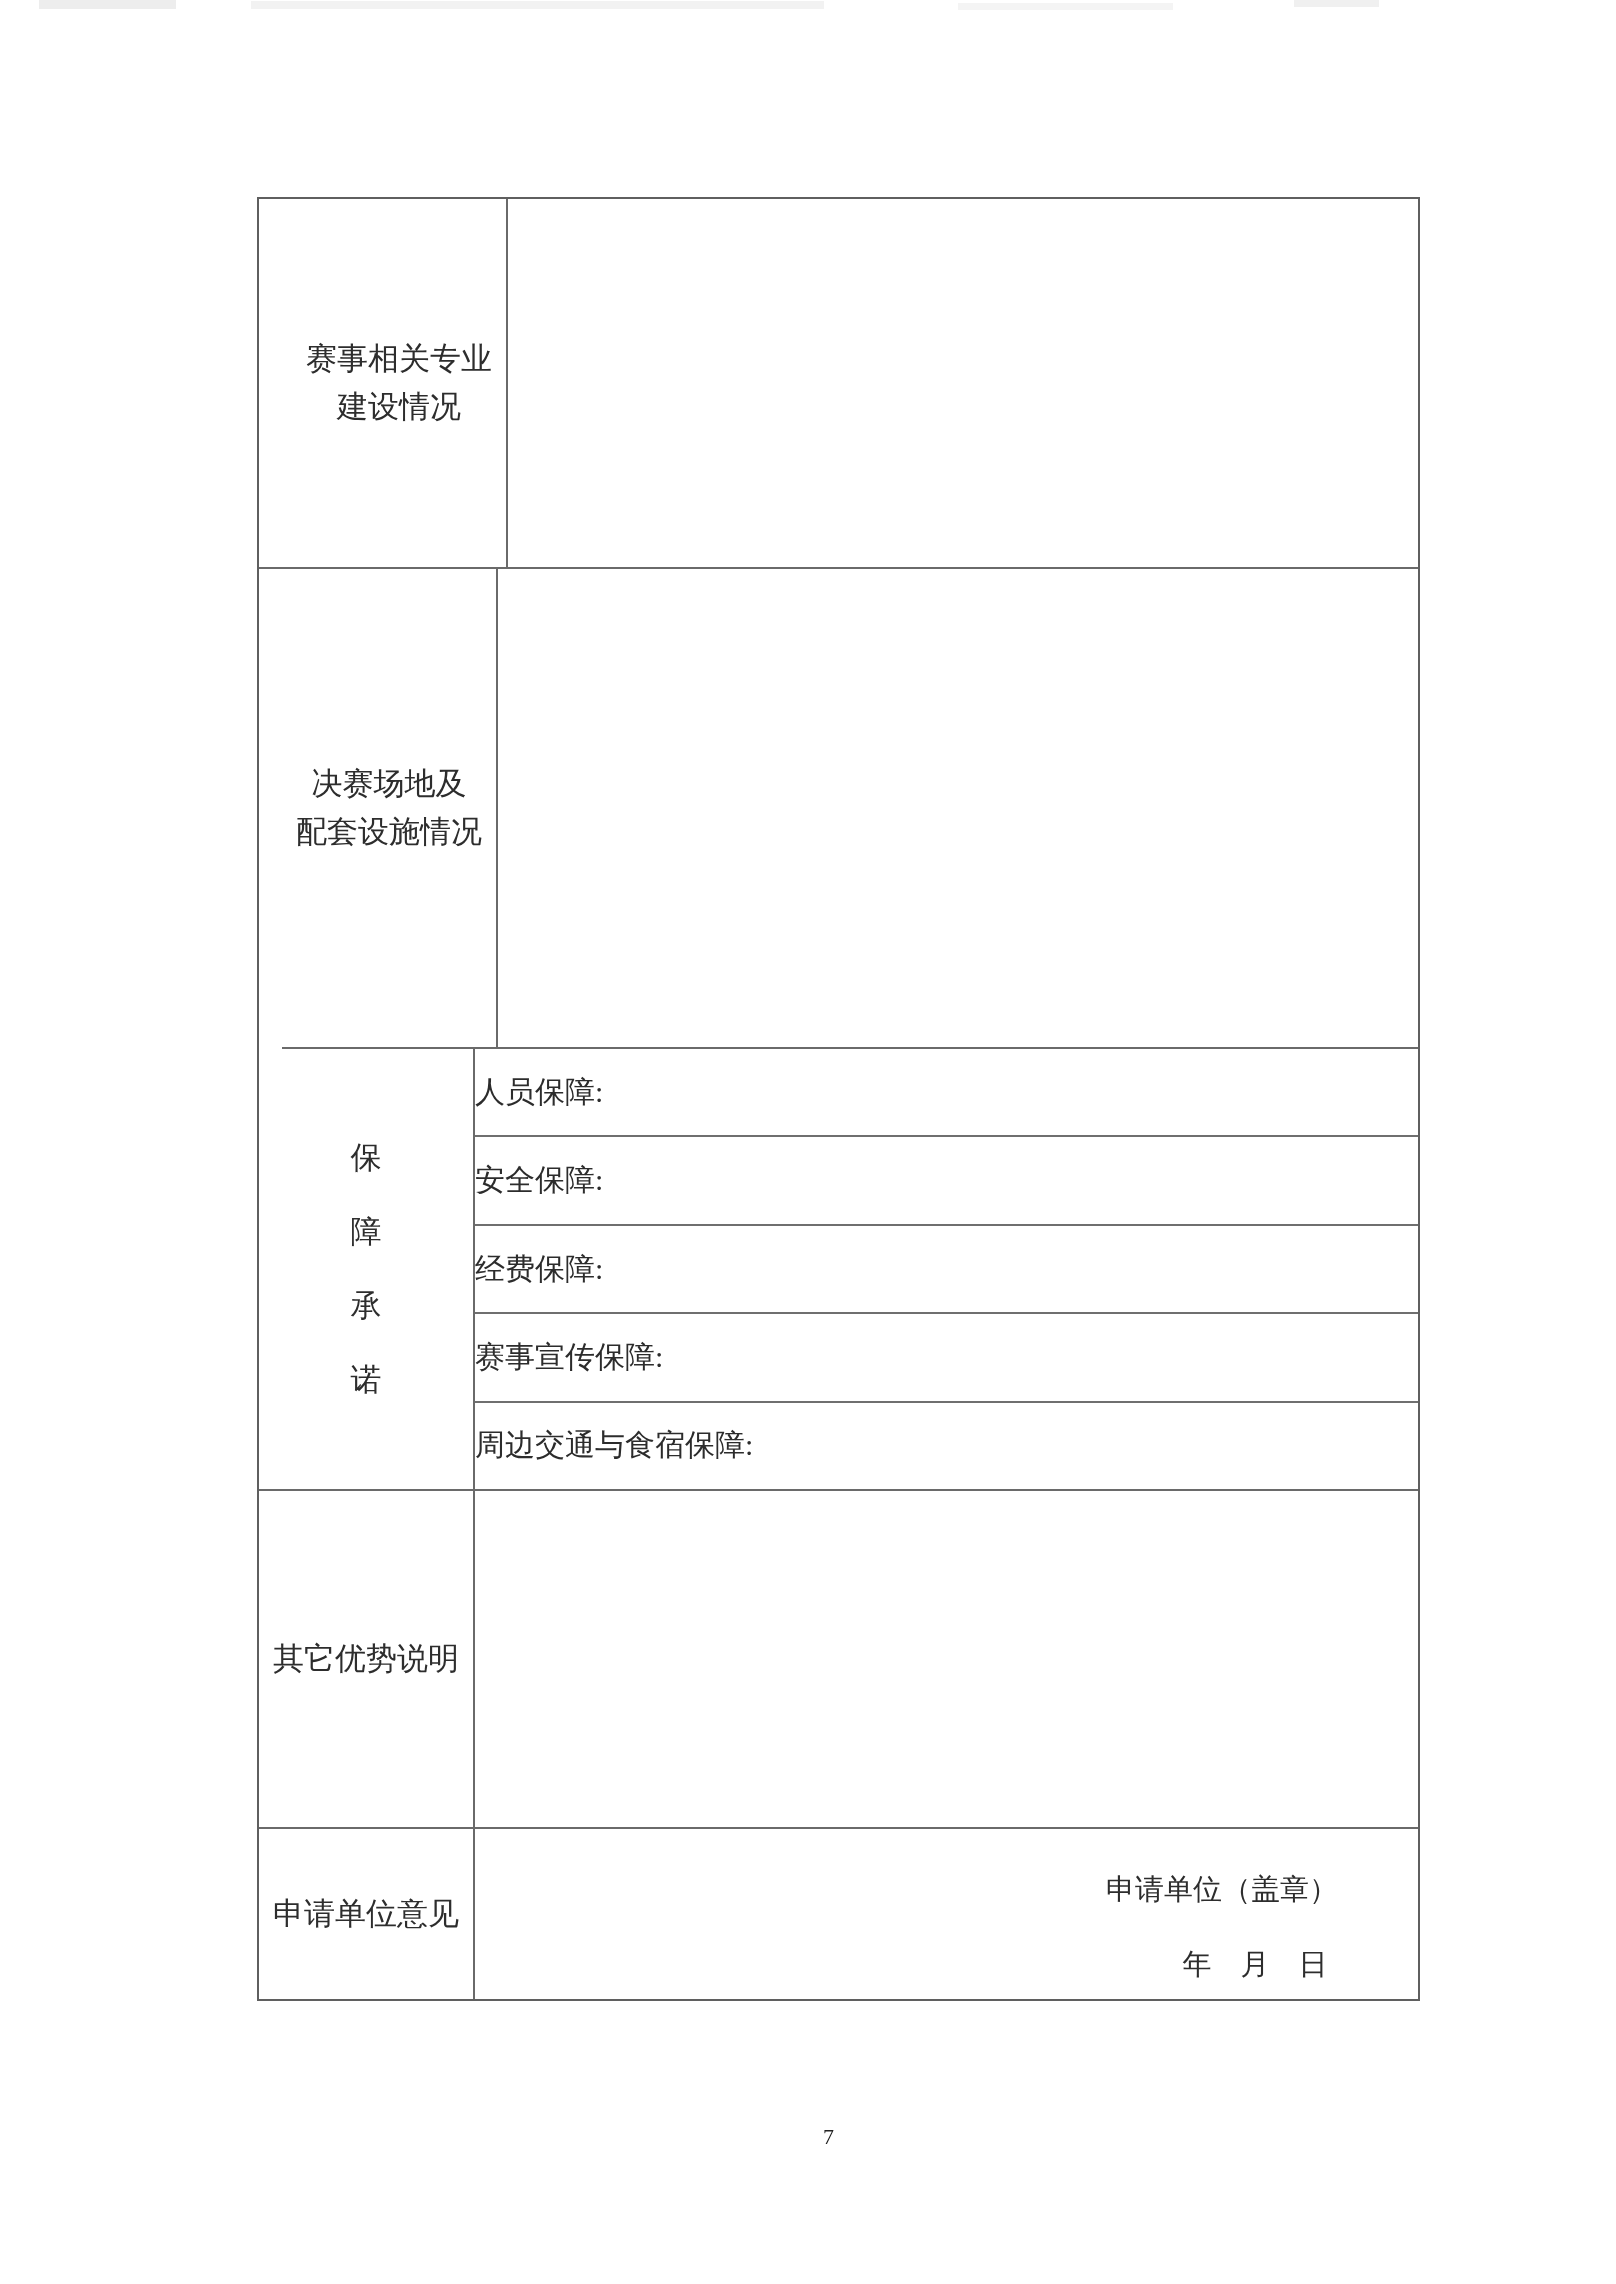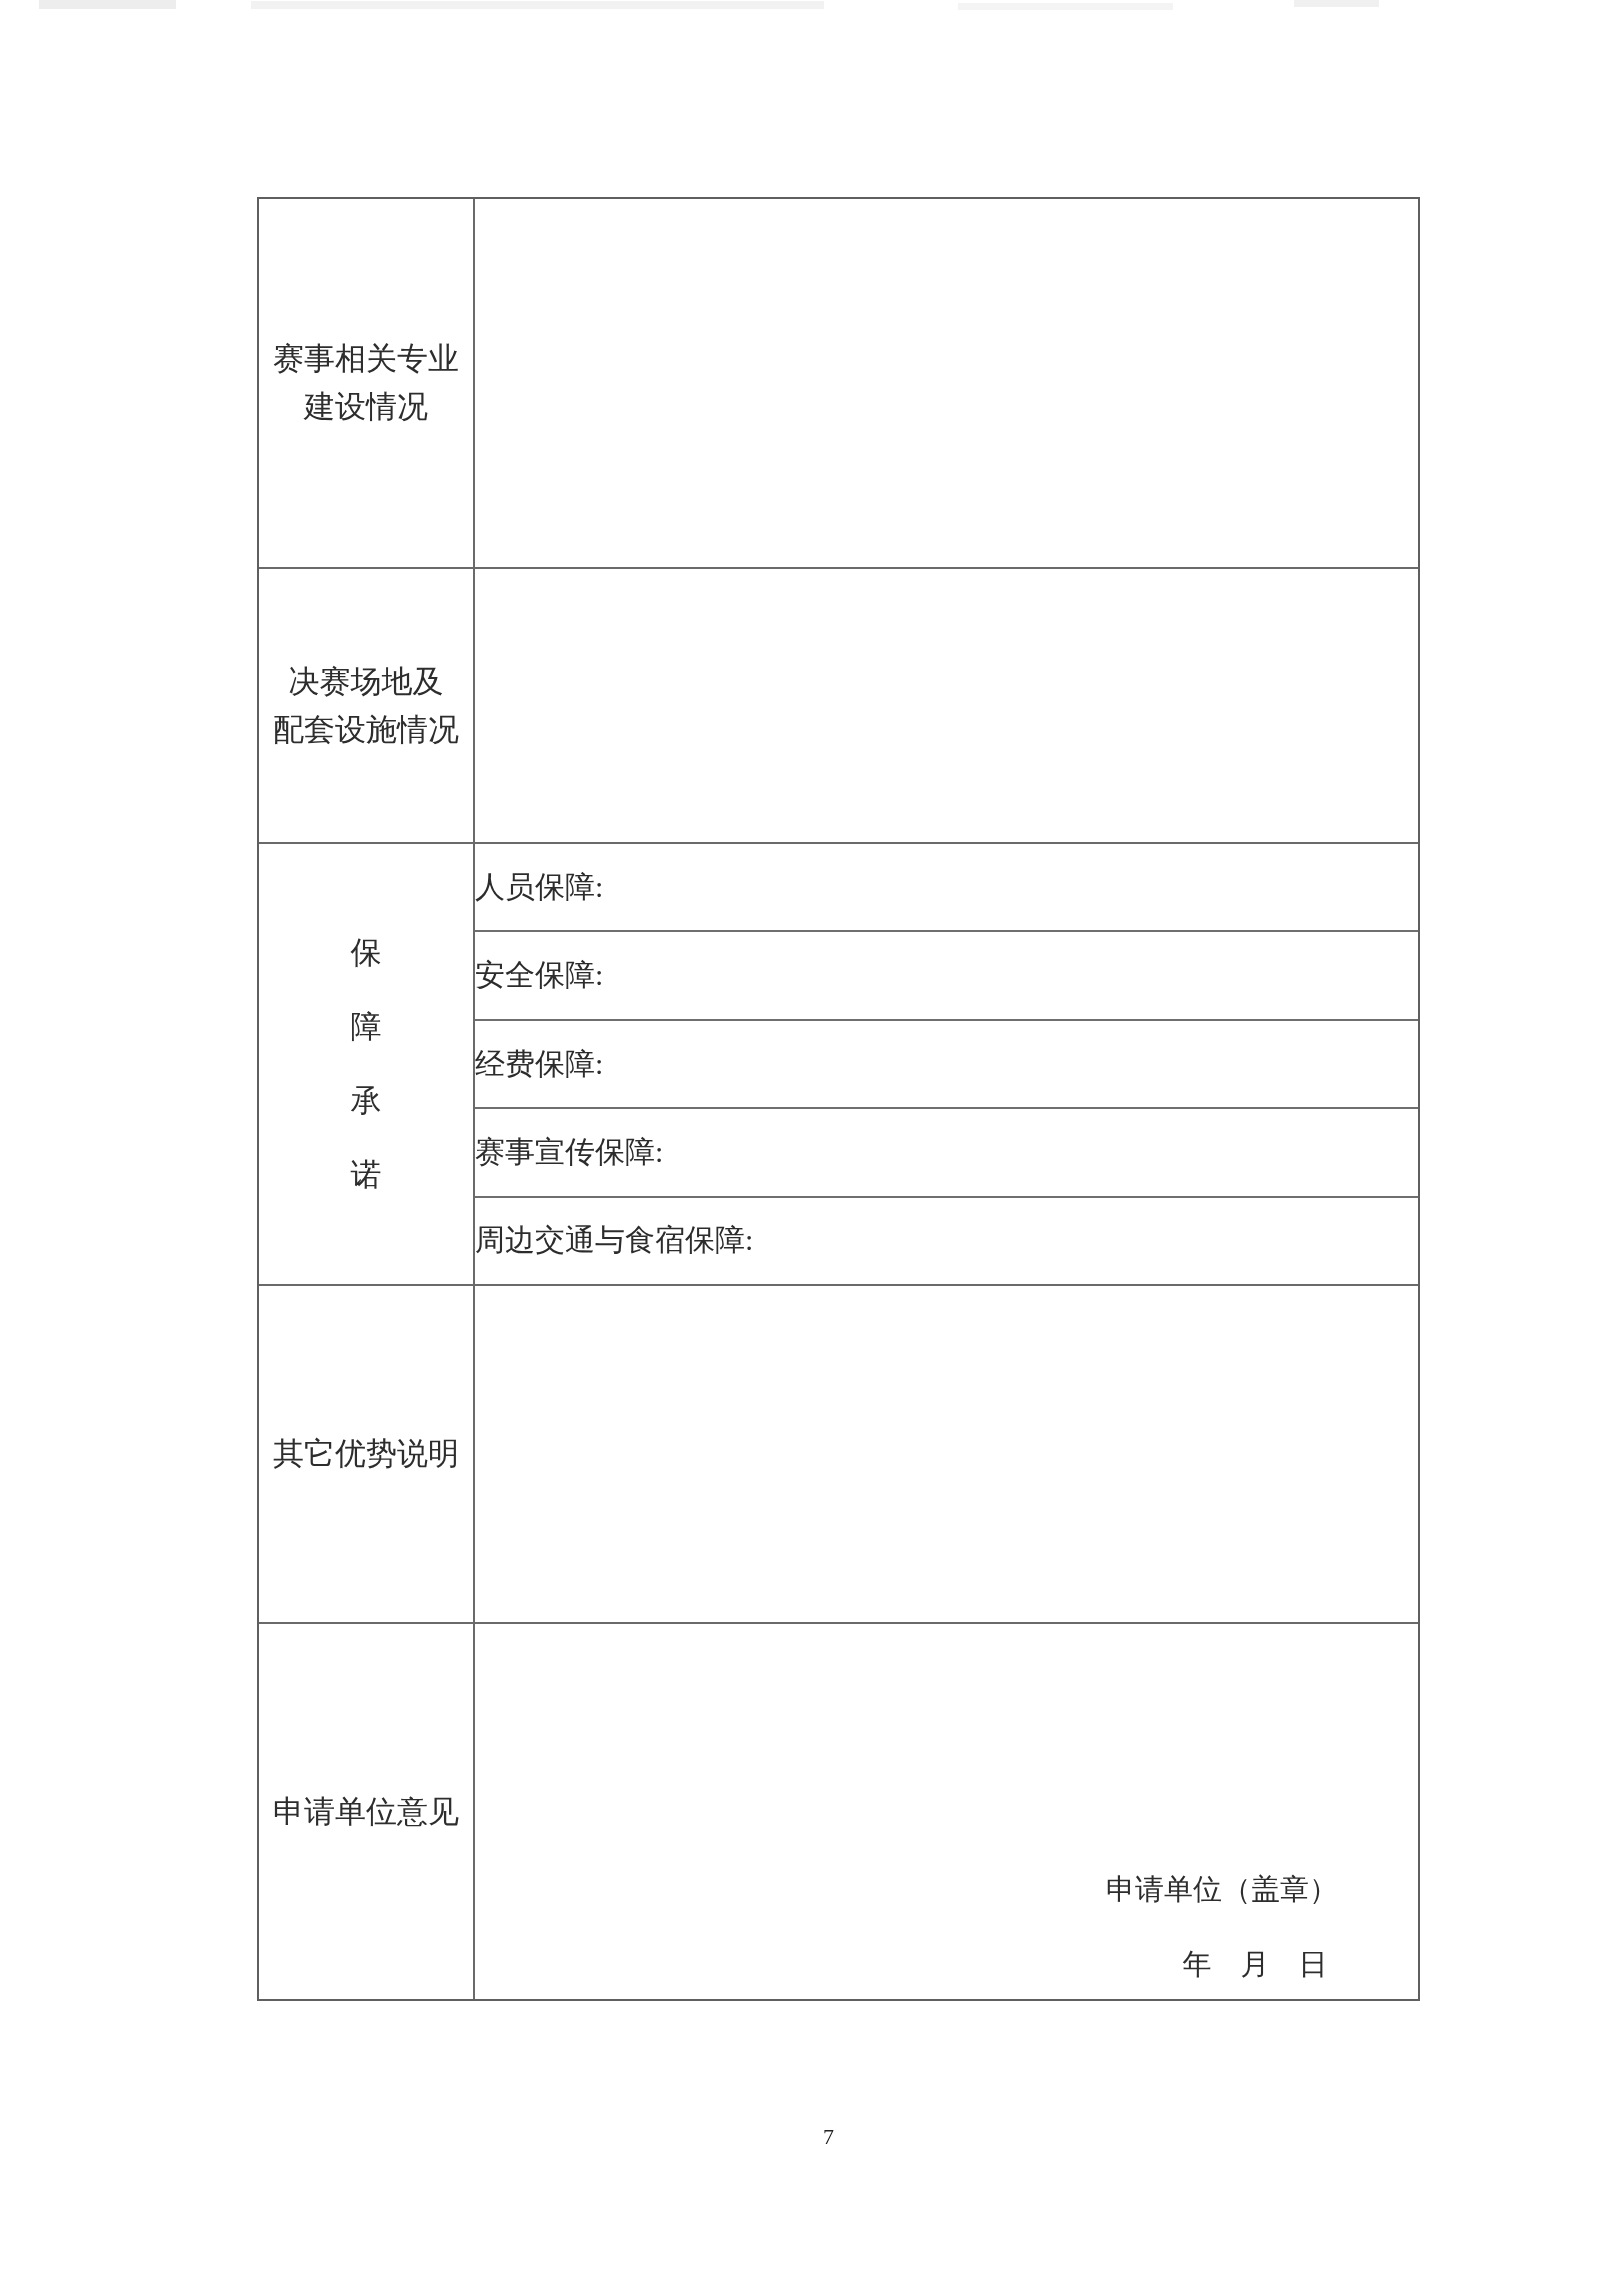--- a/index.html
+++ b/index.html
@@ -26,22 +26,22 @@
     left: 257px;
     top: 197px;
     width: 1163px;
     height: 1804px;
     border: 2px solid #5f5f5f;
     display: flex;
     flex-direction: column;
     background: #ffffff;
   }
   .t-row { display: flex; flex-direction: row; border-bottom: 2px solid #6a6a6a; }
-  .t-row.r1 { height: 370px; }
-  .t-row.r2 { height: 275px; }
+  .t-row.r1 { height: 370px; padding-left: 33px; }
+  .t-row.r2 { height: 480px; margin-left: 23px; }
   .t-row.r3 { height: 442px; }
   .t-row.r4 { height: 338px; justify-content: flex-end; }
   .t-row.r5 { flex: 1; border-bottom: none; }
 
   .label-cell {
     flex: 0 0 216px;
     width: 216px;
     border-right: 2px solid #6a6a6a;
     display: flex;
     flex-direction: column;

